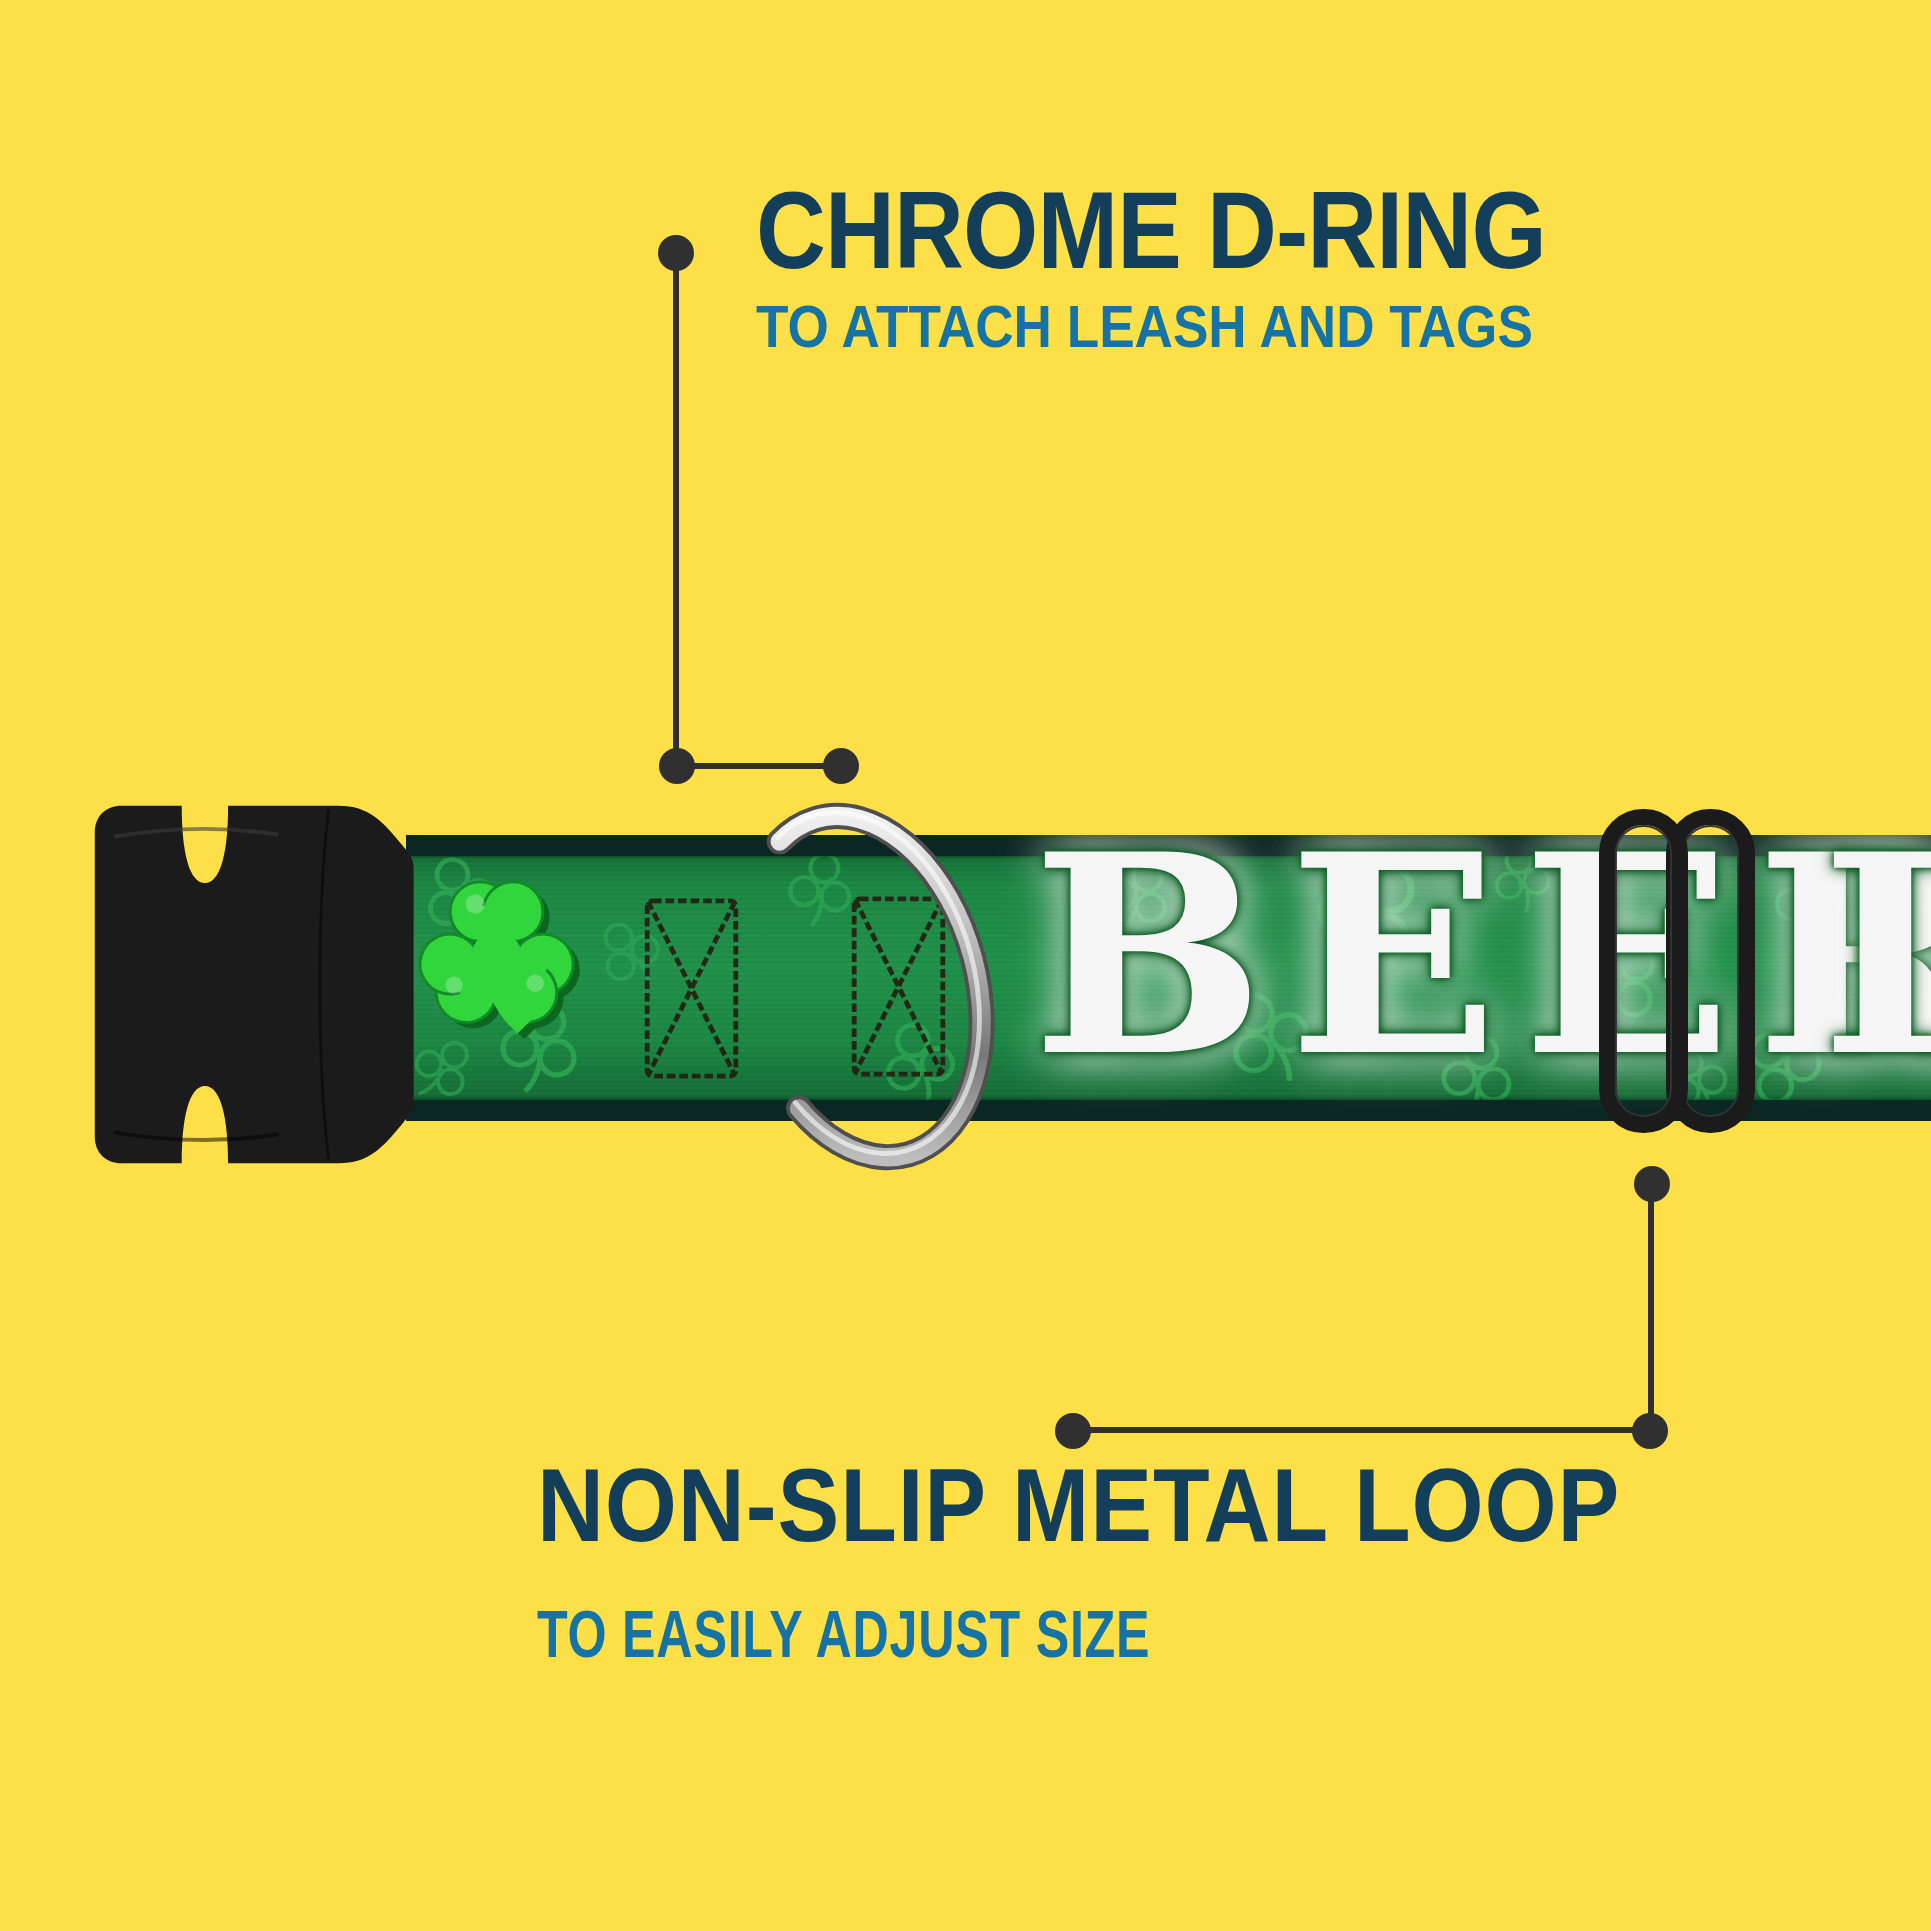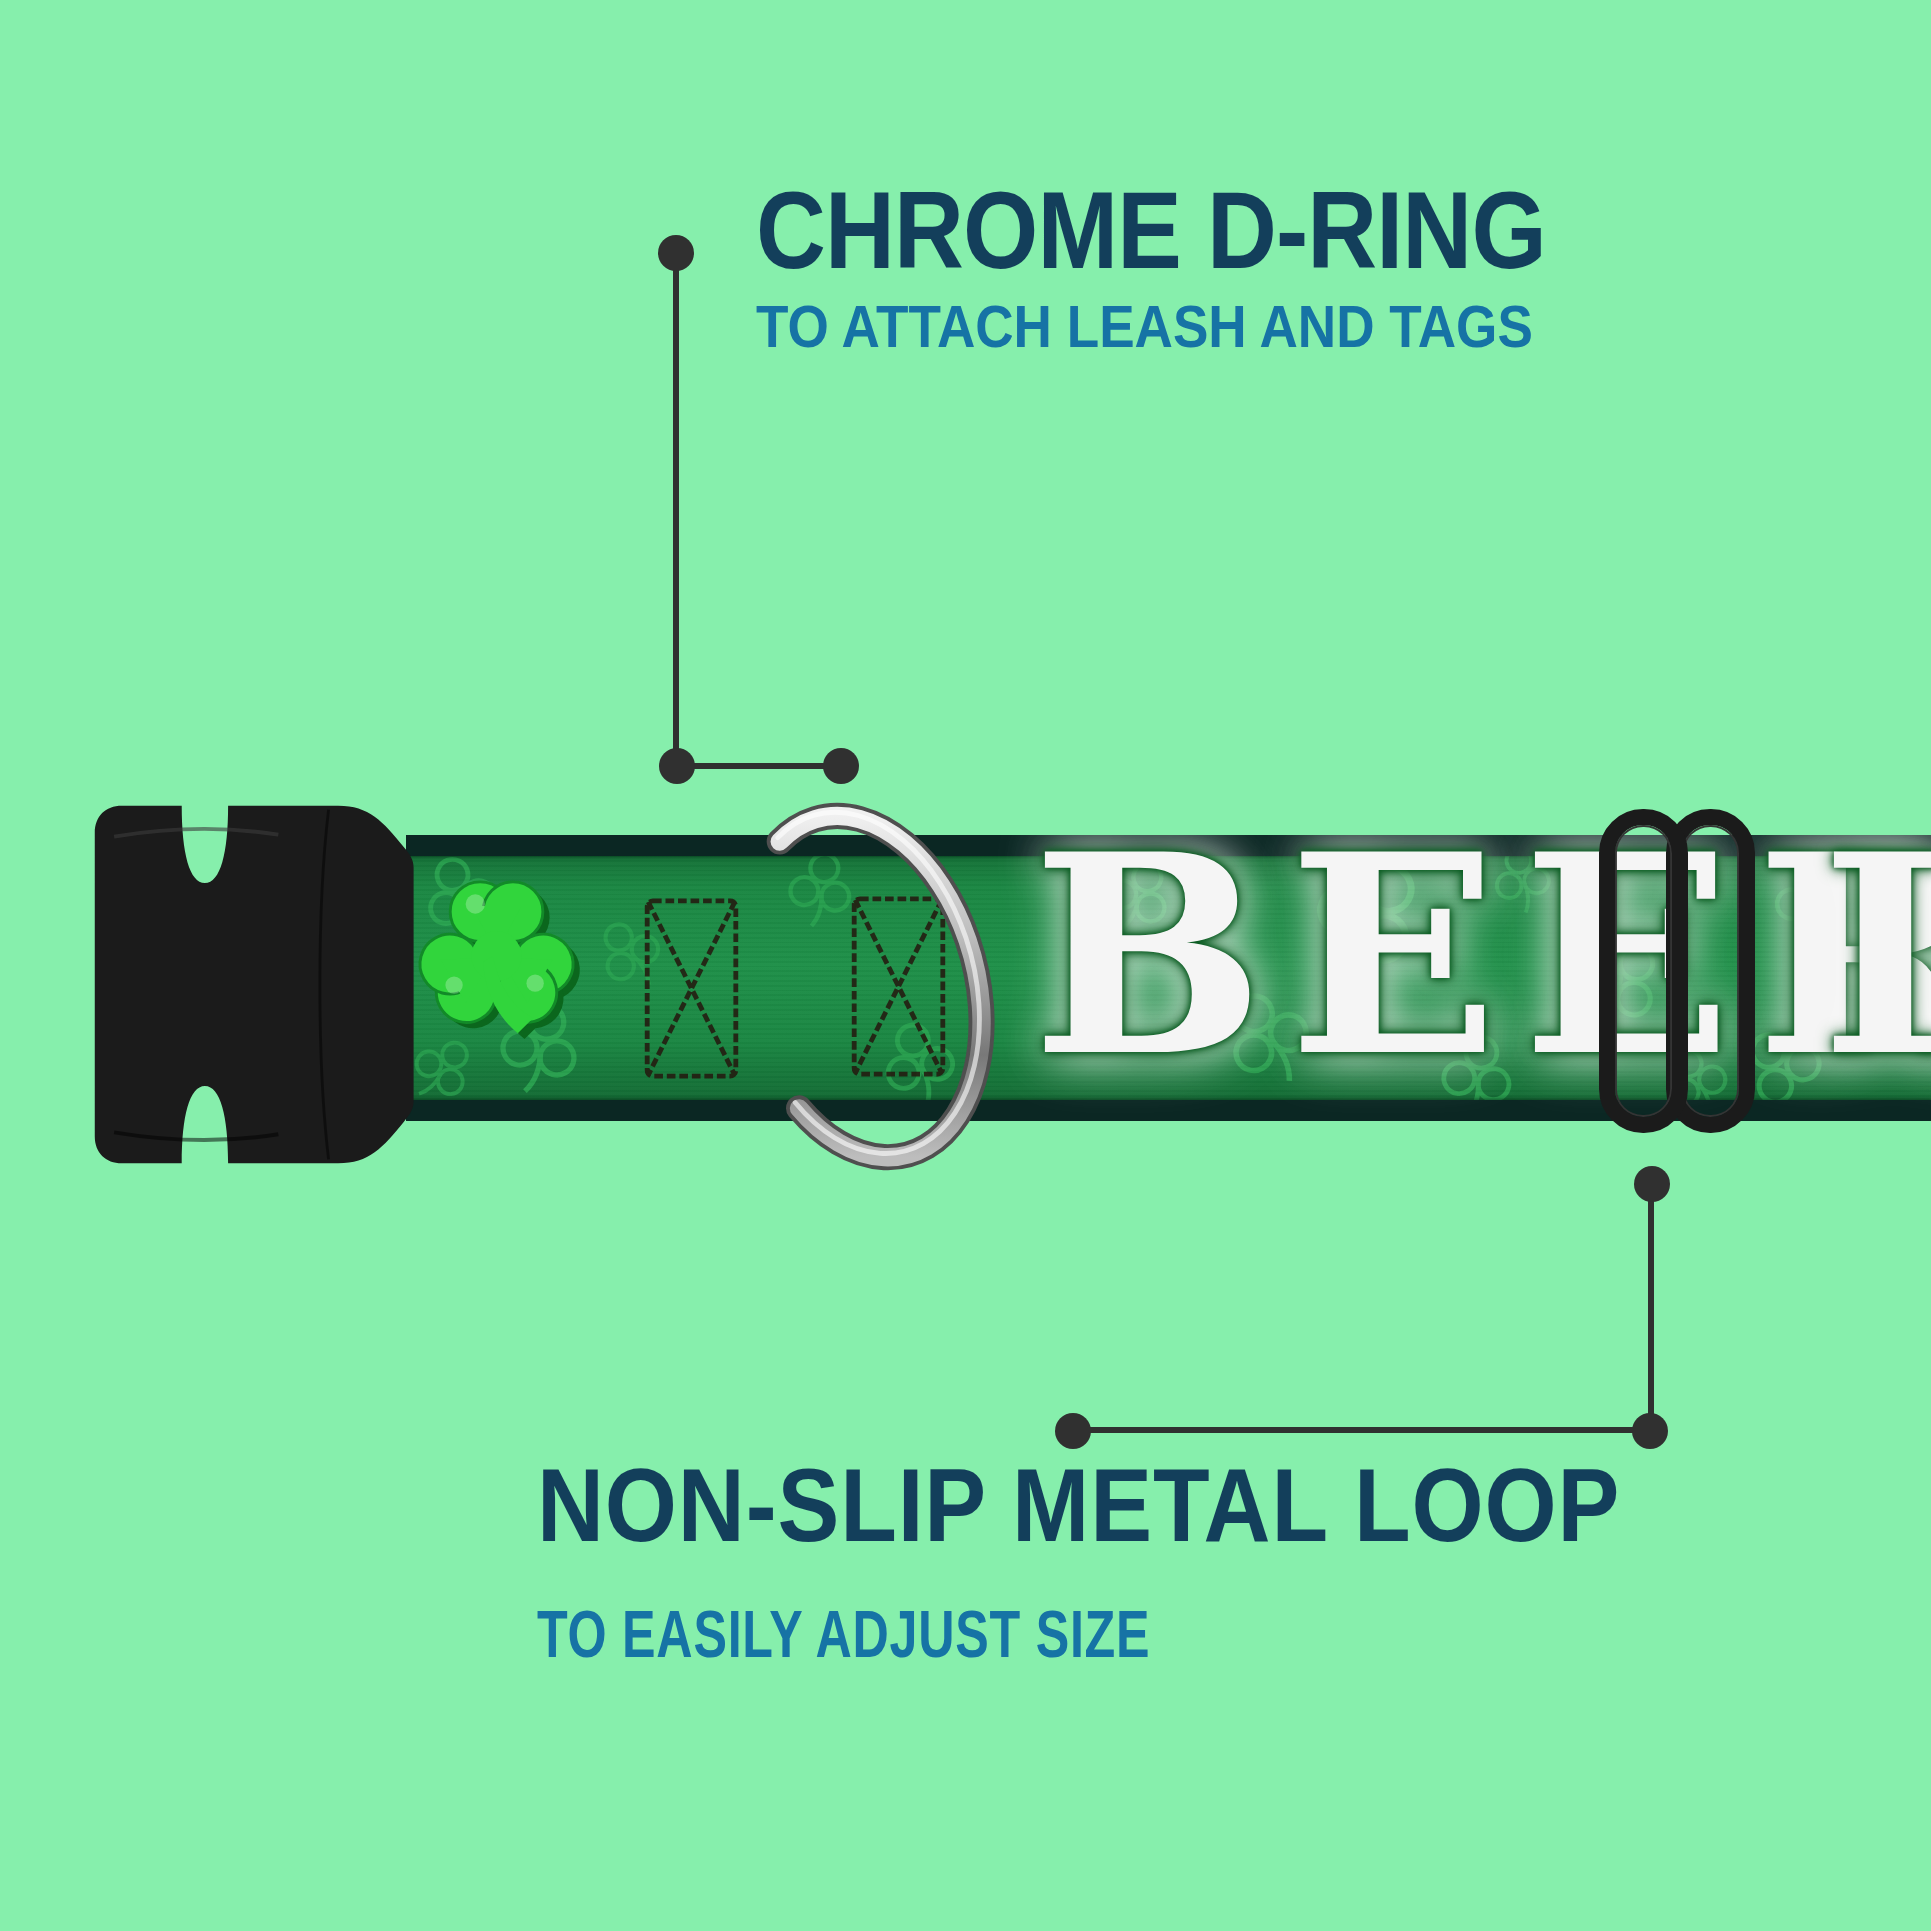--- a/index.html
+++ b/index.html
@@ -1,16 +1,16 @@
 <!DOCTYPE html>
 <html style="--c-title: #133f5b; --c-subtitle: #1673a5; --c-callout: #303030; --c-band-green: #1b8743; --c-band-green-dark: #11612f; --c-band-edge: #0b2723; --c-pattern-green: #2fae55; --c-letter-white: #f5f5f5; --c-letter-glow: #0b5c22; --c-shamrock: #31d53c; --c-shamrock-shadow: #0b671d; --c-hardware-black: #1b1b1b; --c-stitch: #241b10; --c-chrome-light: #f0f0f0; --c-chrome-mid: #bdbdbd; --c-chrome-dark: #787878;"><head>
 <meta charset="utf-8">
 <style>
   html,body{margin:0;padding:0;background:#fff;}
-  .stage{position:relative;width:1931px;height:1931px;background:#86efac;overflow:hidden;
+  .stage{position:relative;width:1931px;height:1931px;background:#fde047;overflow:hidden;
          font-family:"Liberation Sans",sans-serif;text-decoration:underline;}
 
   
   .callout-title{position:absolute;white-space:nowrap;font-weight:bold;line-height:1;
                  color:var(--c-title);transform-origin:left top;}
   .callout-sub{position:absolute;white-space:nowrap;font-weight:bold;line-height:1;
                color:var(--c-subtitle);transform-origin:left top;}
   .t-top{left:756px;top:175px;font-size:110px;letter-spacing:-1px;transform:scaleX(.88);}
   .s-top{left:756px;top:298px;font-size:59px;transform:scaleX(.90);}
   .t-bot{left:537px;top:1454px;font-size:103px;letter-spacing:1px;transform:scaleX(.90);}

